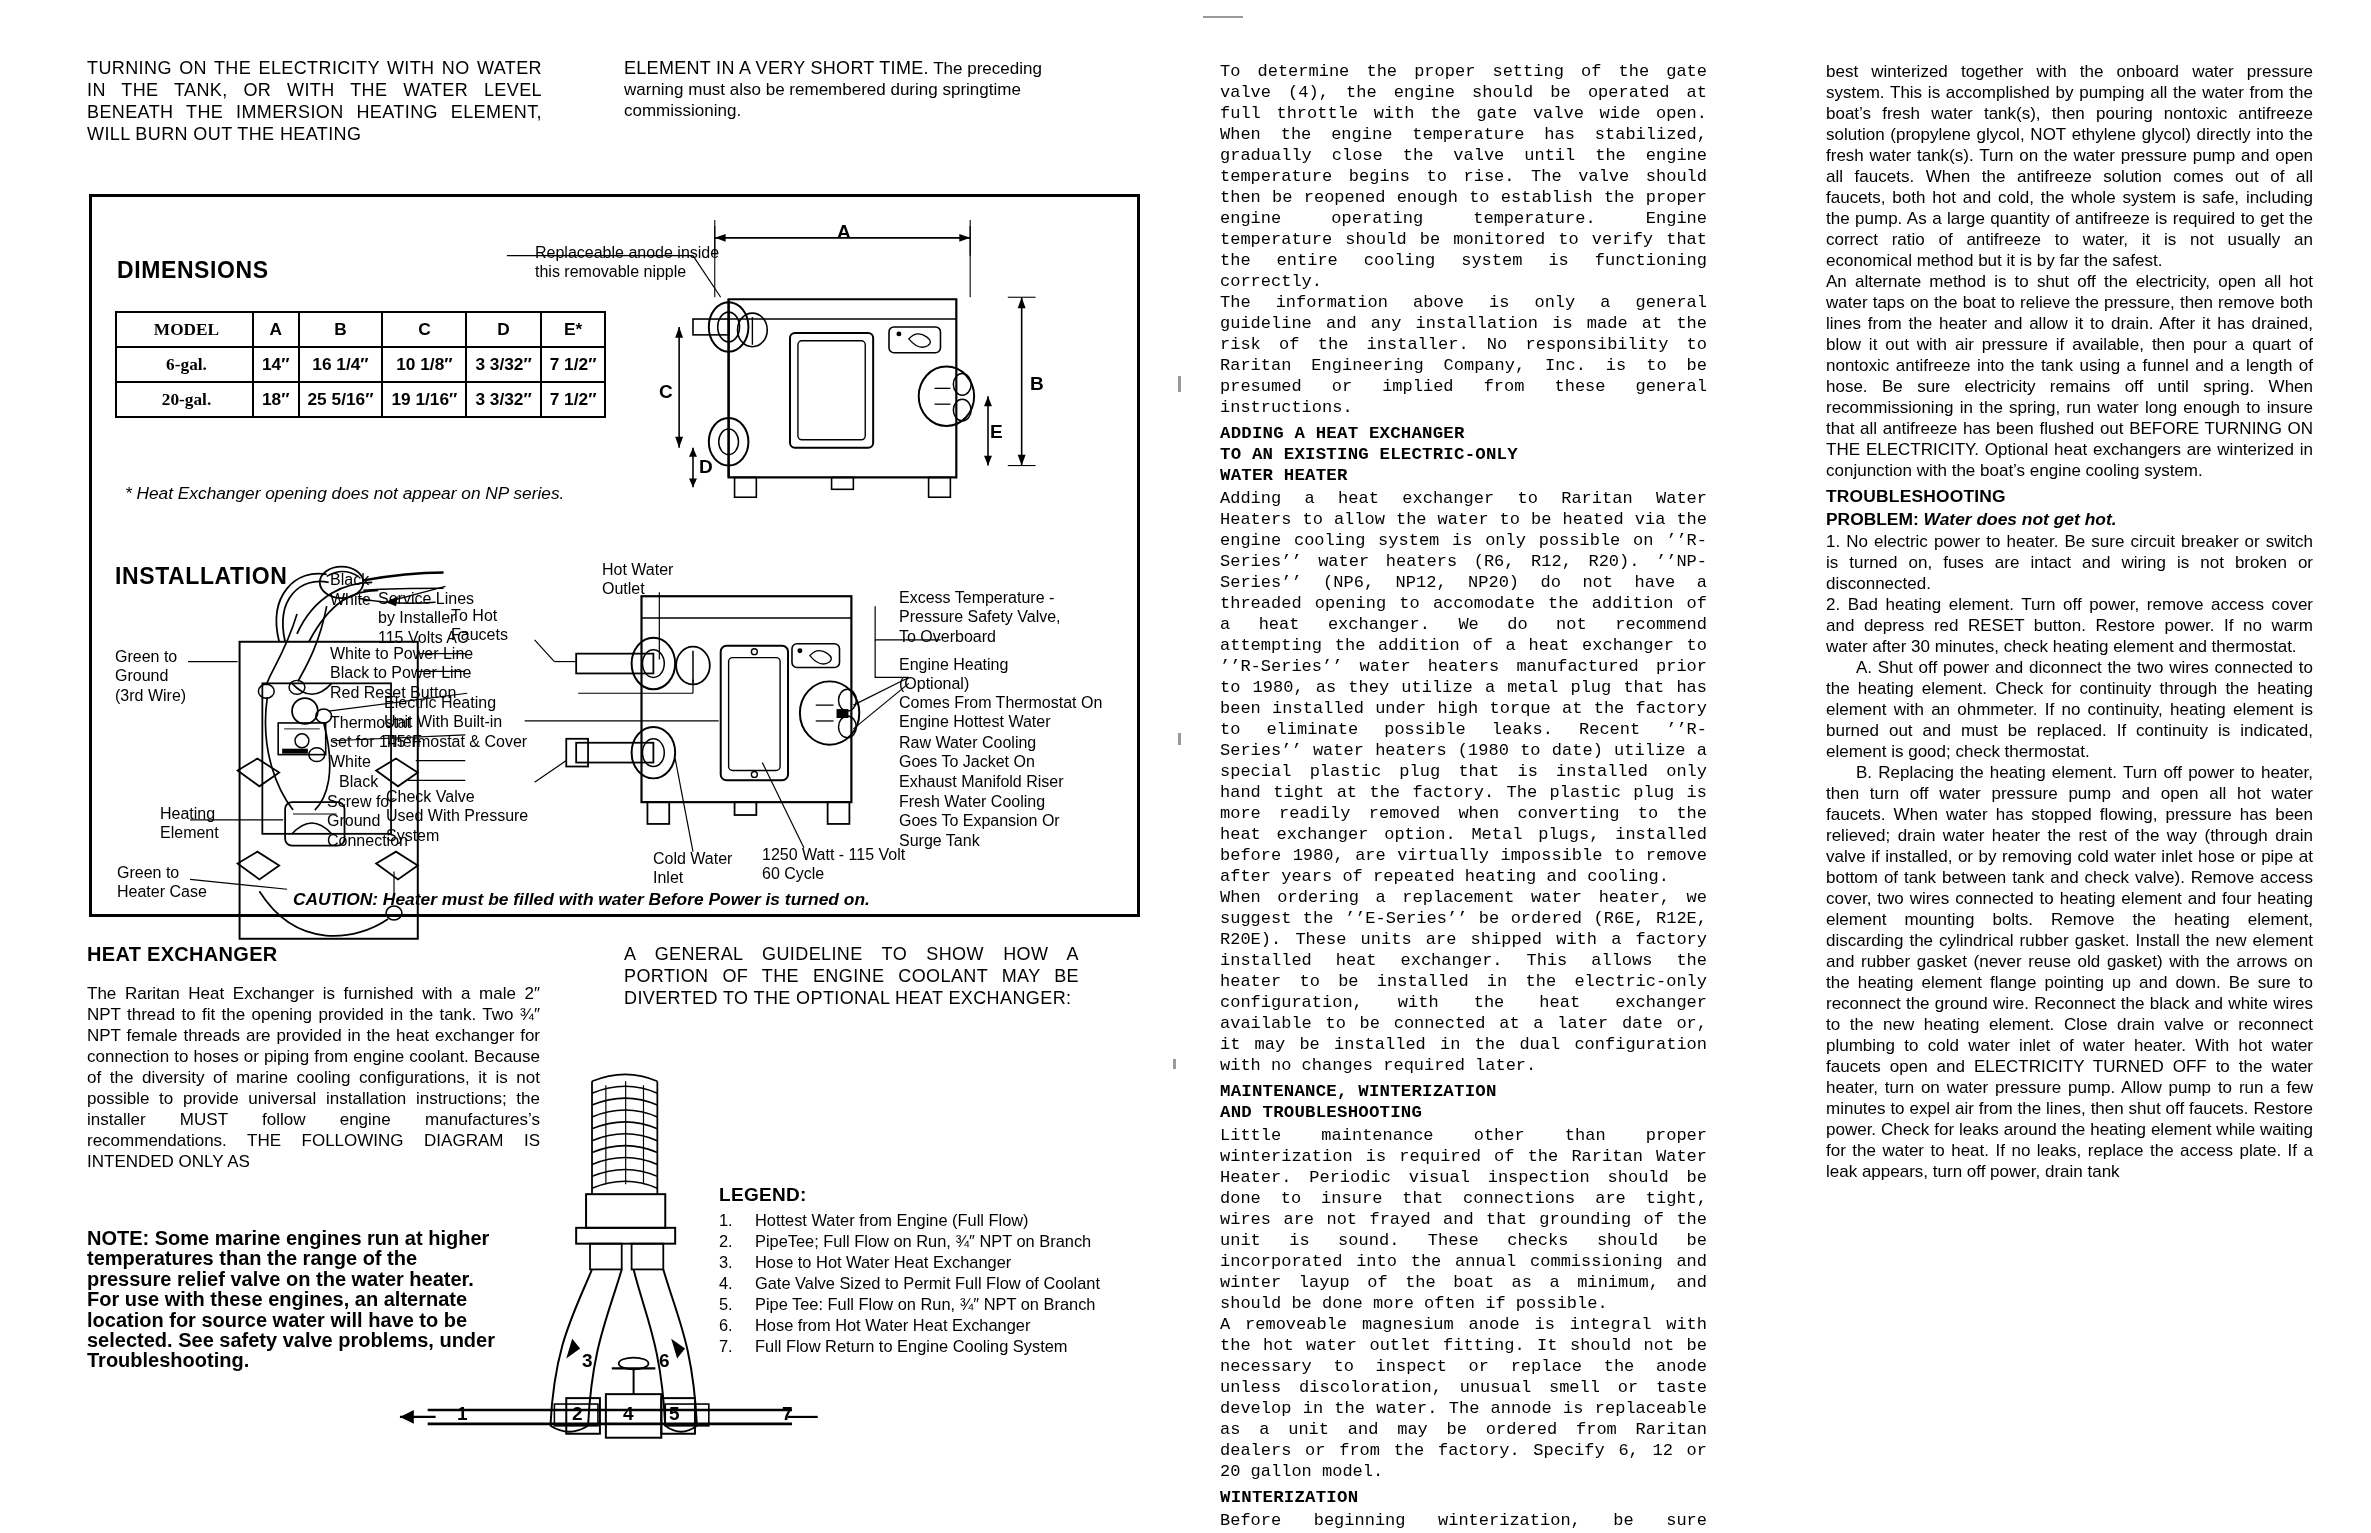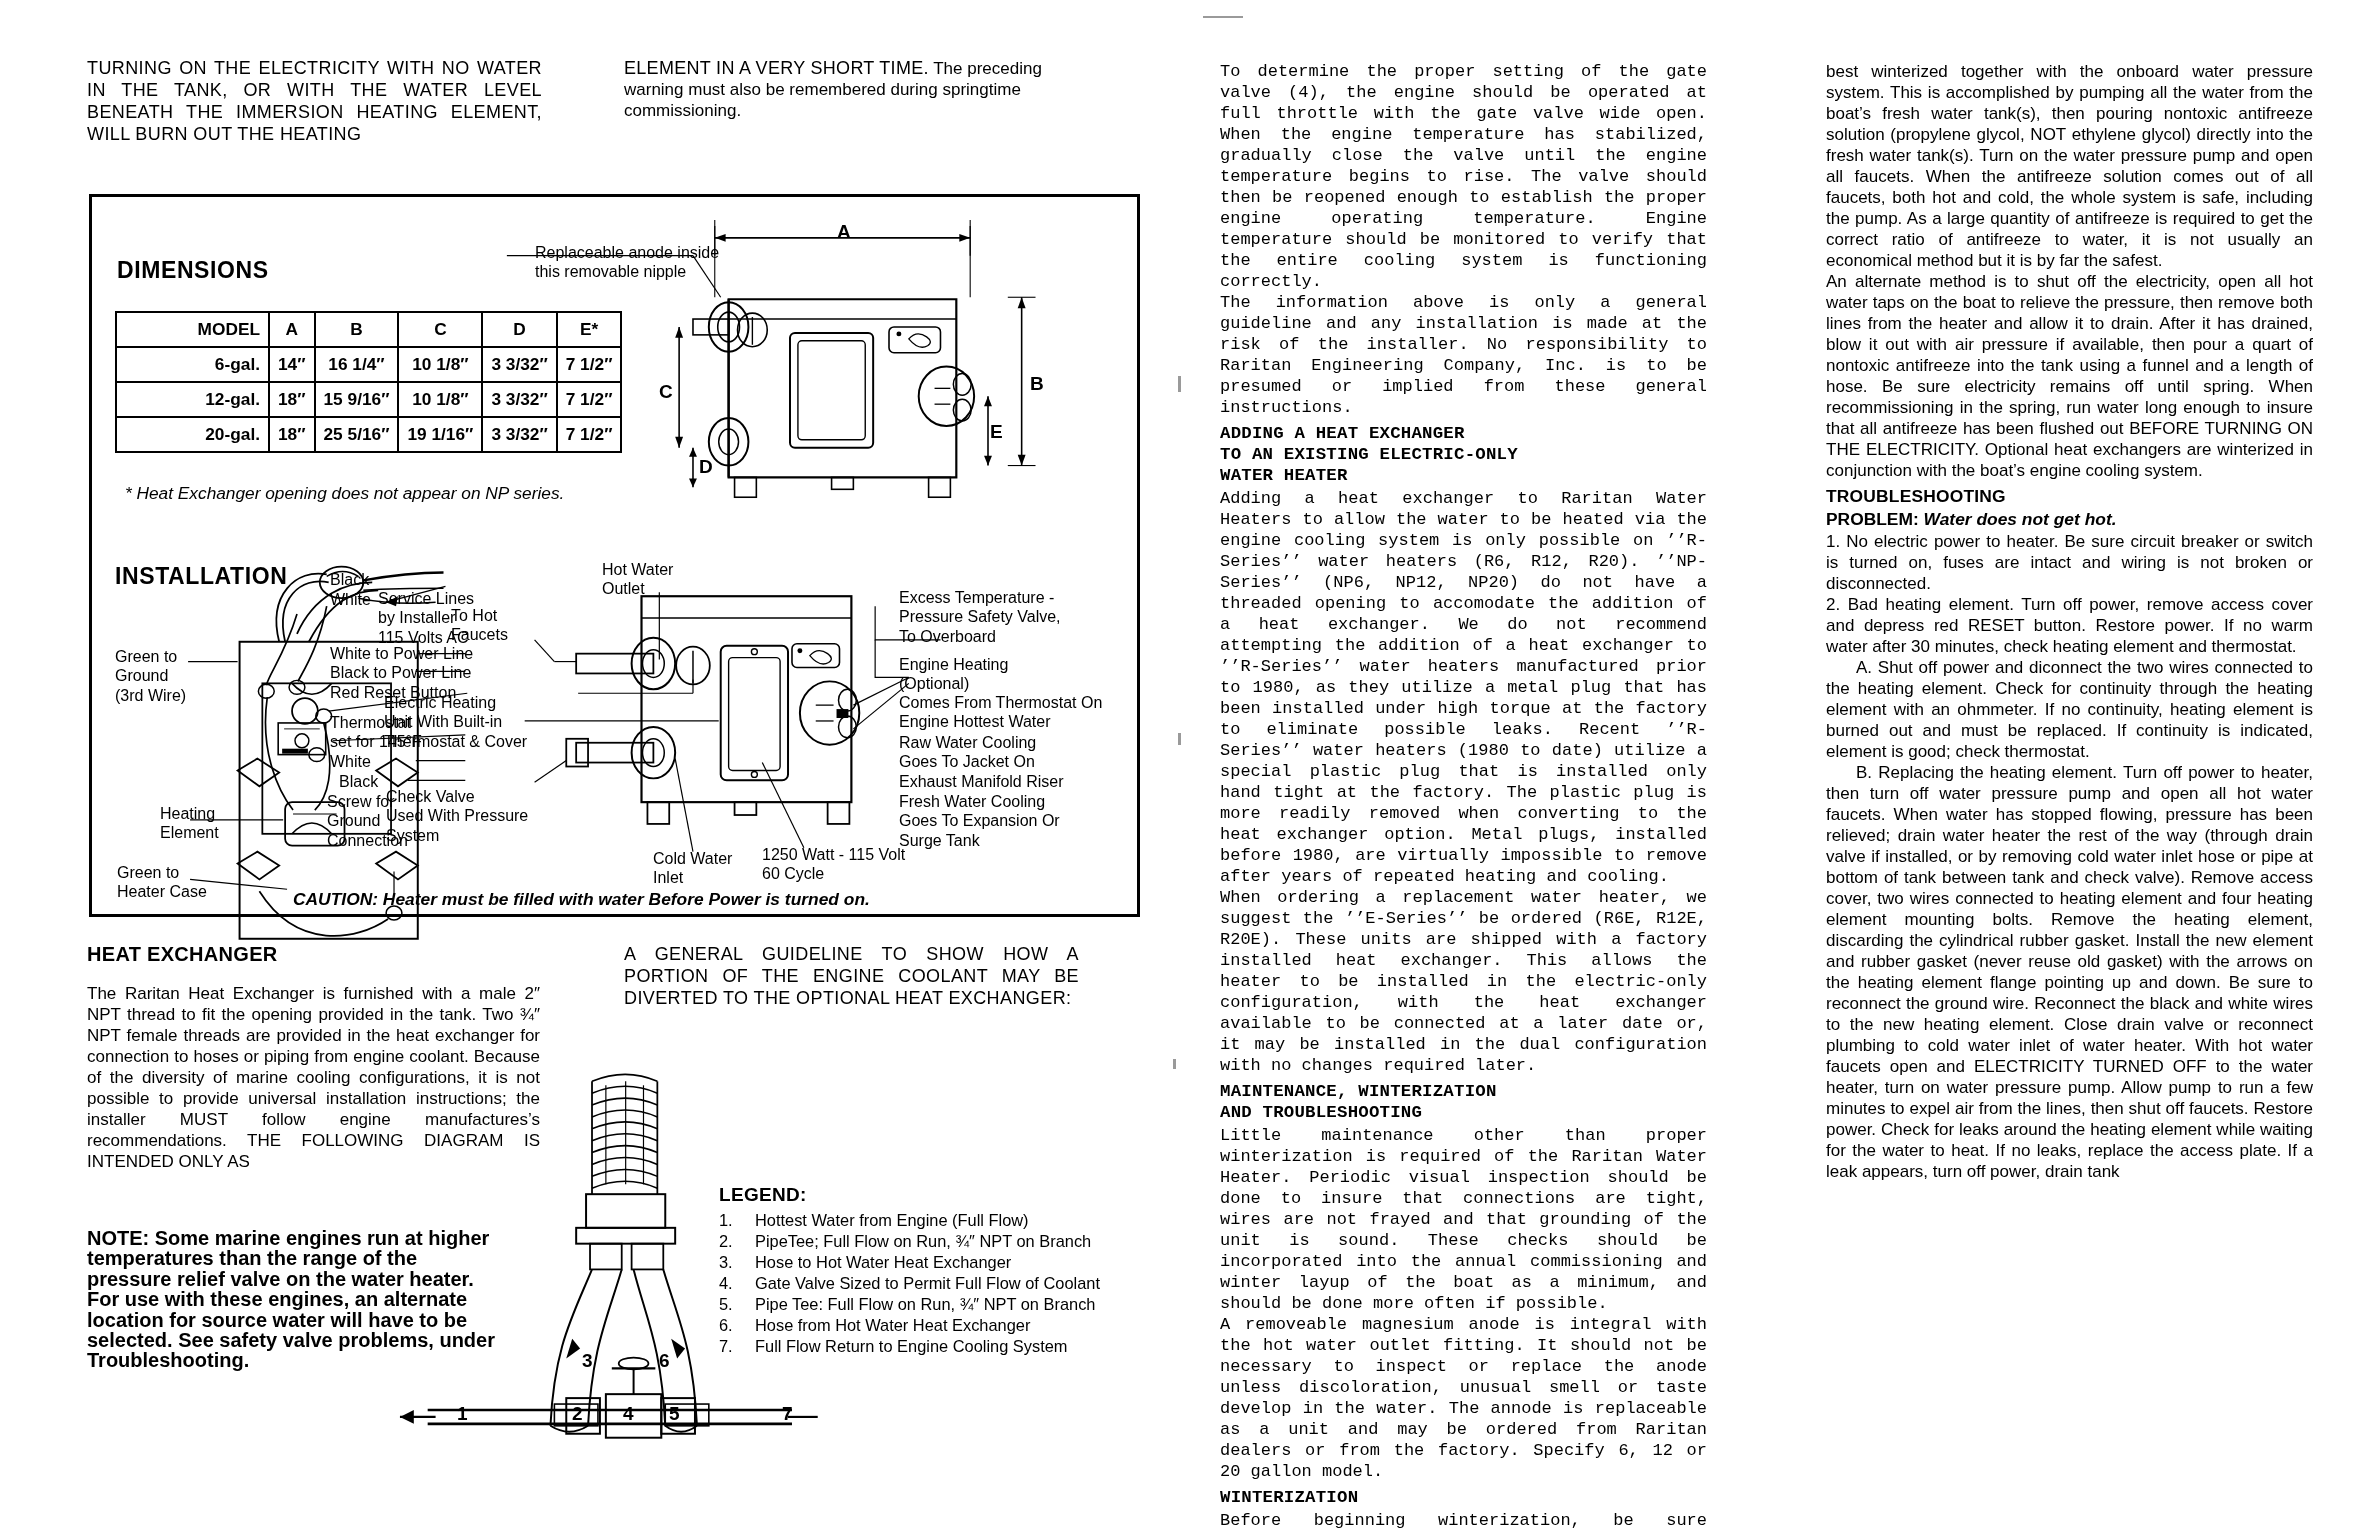--- a/index.html
+++ b/index.html
@@ -60,23 +60,24 @@
     font-weight: bold;
     font-size: 17.3px;
   }
   #dim-table th, #dim-table td {
     border: 2px solid #000;
     padding: 6px 8px;
     text-align: center;
     white-space: nowrap;
   }
   #dim-table th:first-child, #dim-table td:first-child {
-    text-align: right;
+    text-align: center;
     width: 115px;
-    padding-left: 28px;
+    padding-left: 12px;
+    font-family: Liberation Serif, serif;
   }
   #dim-table th { font-weight: bold; }
   #dim-footnote {
     position: absolute; left: 125px; top: 483px;
     font-style: italic; font-size: 17.3px;
   }
 
   
   #installation-title {
     position: absolute; left: 115px; top: 563px;
@@ -155,28 +156,20 @@
         <th>C</th>
         <th>D</th>
         <th>E*</th>
       </tr>
     </thead>
     <tbody>
       <tr>
         <td>6-gal.</td>
         <td>14″</td>
         <td>16 1/4″</td>
-        <td>10 1/8″</td>
-        <td>3 3/32″</td>
-        <td>7 1/2″</td>
-      </tr>
-      <tr>
-        <td>12-gal.</td>
-        <td>18″</td>
-        <td>15 9/16″</td>
         <td>10 1/8″</td>
         <td>3 3/32″</td>
         <td>7 1/2″</td>
       </tr>
       <tr>
         <td>20-gal.</td>
         <td>18″</td>
         <td>25 5/16″</td>
         <td>19 1/16″</td>
         <td>3 3/32″</td>

